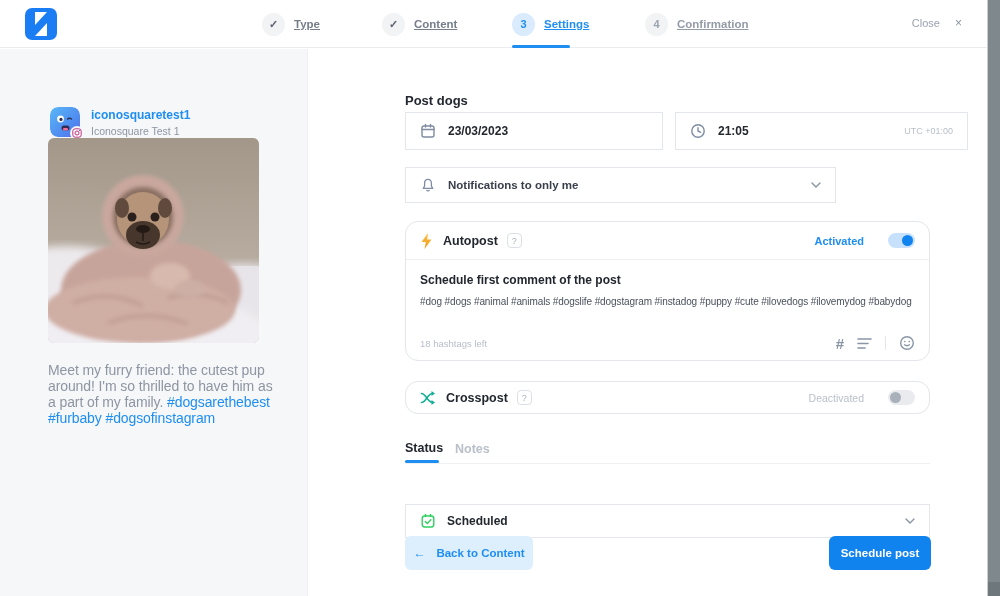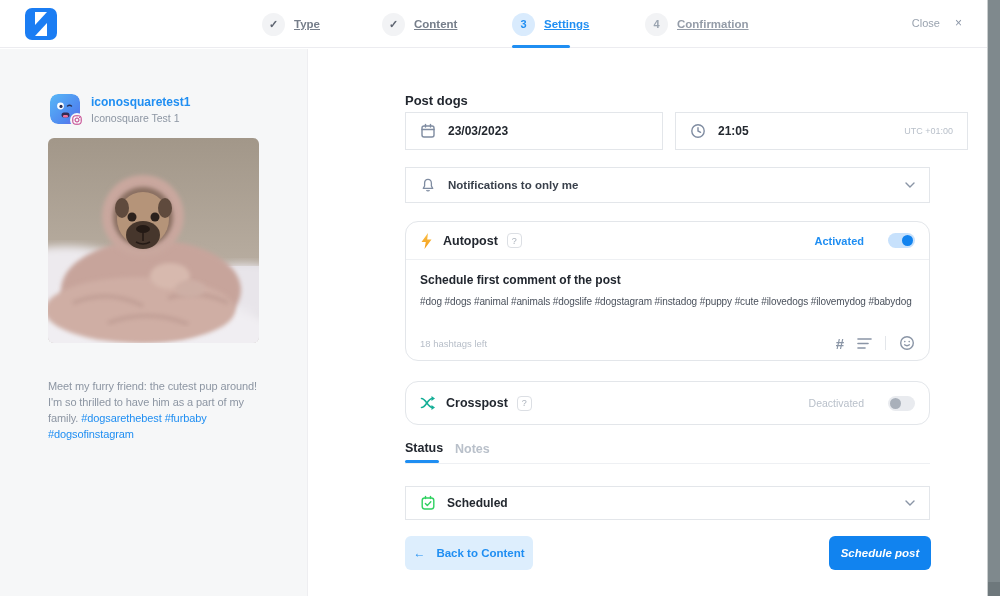--- a/index.html
+++ b/index.html
@@ -25,44 +25,44 @@
   .step.s-confirm .step-label  { color:#949ca8; }
   .active-underline { position:absolute; left:512px; bottom:-1px; width:58px; height:3px;
                       background:#1f8ef2; border-radius:2px; }
   .close-btn { position:absolute; right:25px; top:16px; display:flex; align-items:center; gap:15px;
                color:#9aa3af; font-size:11px; cursor:pointer; }
   .close-btn .x { font-size:12px; color:#8a95a6; }
 
   
   .panel { position:absolute; top:49px; left:0; width:308px; height:547px; background:#f6f7f8;
            border-right:1px solid #eeeef1; }
-  .account { position:absolute; top:45px; left:50px; display:flex; align-items:flex-end; }
+  .account { position:absolute; top:58px; left:50px; display:flex; align-items:flex-end; }
   .avatar { position:relative; width:30px; height:30px; }
   .avatar svg.face { border-radius:8px; display:block; }
   .ig-badge { position:absolute; right:-4px; bottom:-3px; width:14px; height:14px; background:#f6f7f8;
               border-radius:50%; display:flex; align-items:center; justify-content:center; }
   .acct-names { margin-left:11px; }
   .acct-user { font-size:12px; font-weight:700; color:#1f8ef2; cursor:pointer; }
   .acct-name { font-size:10.5px; color:#8d96a3; margin-top:3px; }
   .post-img { position:absolute; top:89px; left:48px; width:211px; height:205px;
               border-radius:6px; overflow:hidden; }
-  .caption { position:absolute; top:329px; left:48px; width:225px;
-             font-size:11px; letter-spacing:-0.1px; line-height:16px; color:#8d96a3; }
+  .caption { position:absolute; top:313px; left:48px; width:225px;
+             font-size:14px; letter-spacing:-0.1px; line-height:16px; color:#8d96a3; }
   .cap-tags { color:#1f8ef2; }
 
   
   .content { position:absolute; left:405px; top:48px; width:525px; height:548px; }
   .section-title { position:absolute; top:45px; left:0; font-size:13px; font-weight:700; color:#22272f; }
   .box { position:absolute; background:#fff; border:1px solid #e3e6ea; border-radius:0;
          display:flex; align-items:center; padding:0 14px; cursor:pointer; }
   .date-box { top:64px; left:0; width:258px; height:38px; }
   .time-box { top:64px; left:270px; width:293px; height:38px; }
   .box .val { font-size:12px; font-weight:700; color:#23282f; margin-left:12px; }
   .tz { margin-left:auto; font-size:9px; color:#b9c0ca; }
-  .notif-box { top:119px; left:0; width:525px; height:36px; }
+  .notif-box { top:119px; left:0; width:431px; height:36px; }
   .notif-label { font-size:11.5px; font-weight:600; color:#39404b; margin-left:12px; }
   .chev { margin-left:auto; display:flex; align-items:center; }
 
   .card { position:absolute; left:0; width:525px; background:#fff; border:1px solid #e3e6ea; border-radius:13px; }
   .autopost-card { top:173px; height:140px; }
   .ap-header { height:38px; border-bottom:1px solid #eef0f3; display:flex; align-items:center; padding:0 14px; }
   .card-title { font-size:12.5px; font-weight:700; color:#22272f; margin:0 9px 0 10px; }
   .help-badge { width:15px; height:15px; border:1px solid #dcdfe4; border-radius:4px; font-size:9px;
                 color:#aab1bb; display:flex; align-items:center; justify-content:center; cursor:pointer; }
   .ap-right { margin-left:auto; display:flex; align-items:center; gap:24px; }
@@ -77,36 +77,36 @@
   .ap-comment-title { font-size:12px; font-weight:700; color:#22272f; }
   .ap-comment-text { margin-top:9px; font-size:10px; letter-spacing:-0.1px; color:#4a515c;
                      white-space:nowrap; overflow:hidden; }
   .ap-footer { position:absolute; left:14px; right:14px; bottom:9px; display:flex; align-items:center; }
   .hashtags-left { font-size:9.5px; color:#b7bec8; }
   .ap-icons { margin-left:auto; display:flex; align-items:center; gap:13px; }
   .ap-icons .txt-icon { font-size:15px; font-weight:700; color:#8a95a6; cursor:pointer; line-height:1; }
   .icon-btn { cursor:pointer; display:flex; align-items:center; }
   .icon-divider { width:1px; height:14px; background:#e3e6ea; }
 
-  .crosspost-card { top:333px; height:44px; display:flex; align-items:center; padding:0 14px; }
+  .crosspost-card { top:333px; height:33px; display:flex; align-items:center; padding:0 14px; }
 
   .tab { position:absolute; font-size:12.5px; cursor:pointer; }
   .tab-status { top:393px; left:0; font-weight:700; color:#22272f; }
   .tab-notes { top:394px; left:50px; font-weight:600; color:#b9c0ca; }
   .tab-underline { position:absolute; top:412px; left:0; width:34px; height:3px; background:#1f8ef2; border-radius:2px; }
   .tab-line { position:absolute; top:415px; left:0; width:525px; height:1px; background:#eef0f3; }
 
-  .status-box { top:438px; left:0; width:525px; height:34px; }
+  .status-box { top:456px; left:0; width:525px; height:34px; }
   .status-val { font-size:12px; font-weight:700; color:#23282f; margin-left:11px; }
 
   .btn { position:absolute; top:488px; height:34px; border-radius:6px; display:flex; align-items:center;
          justify-content:center; font-size:11.5px; font-weight:700; cursor:pointer; }
   .btn-back { left:0; width:128px; background:#ddeefd; color:#1f8ef2; gap:11px; }
   .btn-back .arr { font-size:12px; }
-  .btn-submit { left:424px; width:102px; background:#1183ef; color:#fff;font-style:italic; }
+  .btn-submit { left:424px; width:102px; background:#1183ef; color:#fff; }
 
   
   .scrollbar { position:absolute; top:0; right:0; width:13px; height:596px; background:#7f898d;
                border-left:1px solid #c9cdce; cursor:pointer; }
   .scrollbar .sb-bottom { position:absolute; bottom:0; left:0; width:100%; height:14px; background:#6e787c; }
 </style>
 </head>
 <body>
 
 <div class="hdr">

